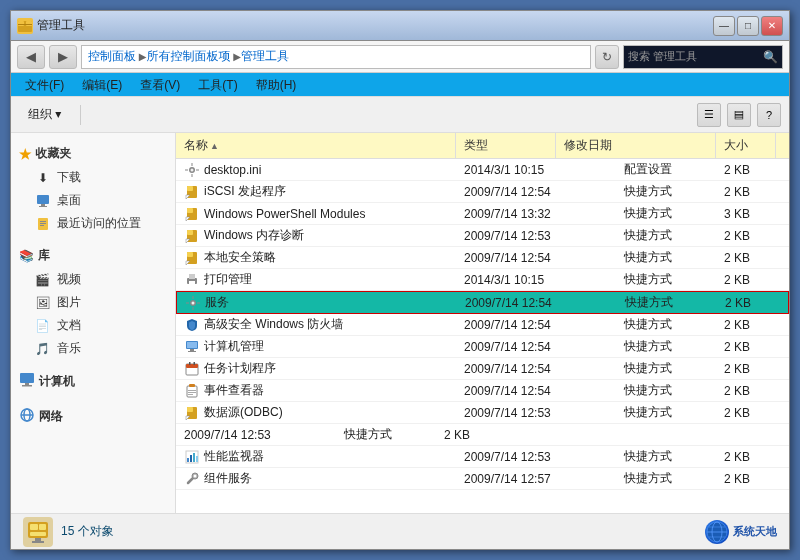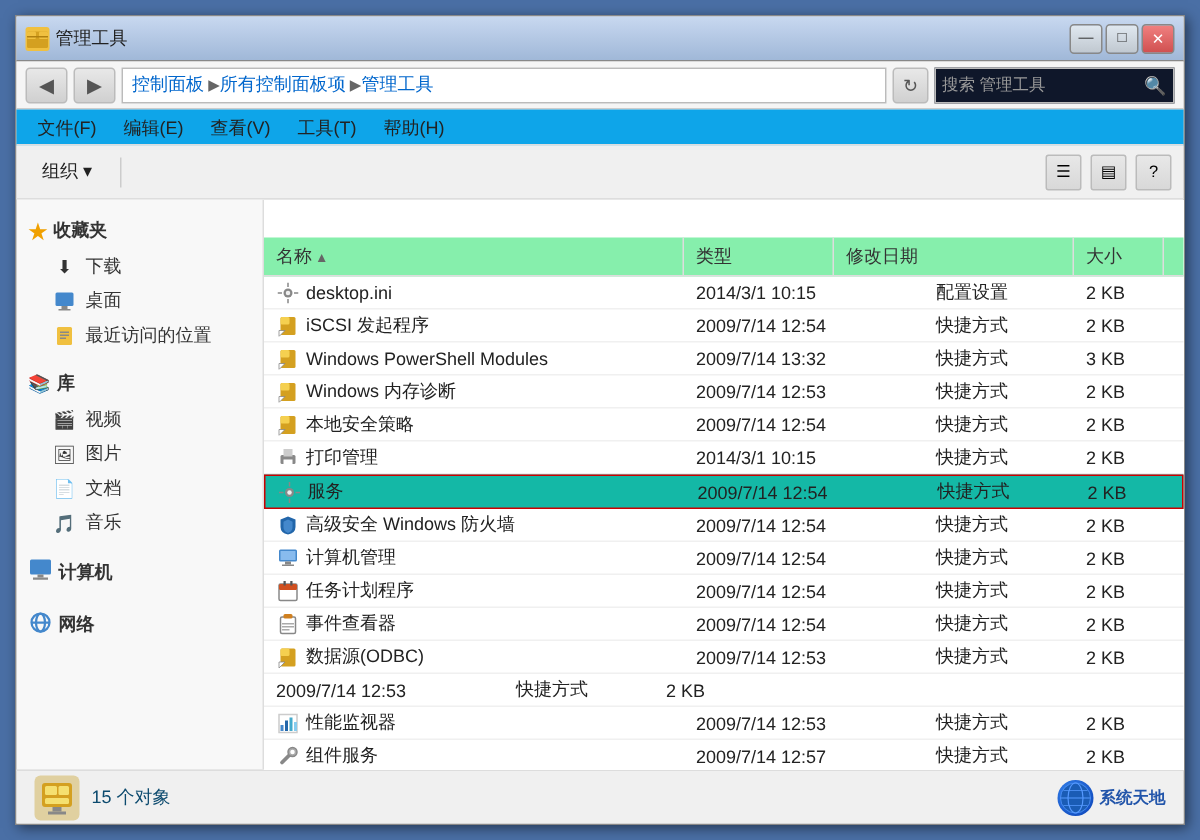--- a/index.html
+++ b/index.html
@@ -222,24 +222,23 @@
     .file-list {
       flex: 1;
       background: white;
       overflow-y: auto;
       display: flex;
       flex-direction: column;
     }
     .file-list-header {
       display: flex;
       align-items: center;
-      background: #86efac;
+      background: #fef9c3;
       border-bottom: 1px solid #ddd;
       flex-shrink: 0;
-      margin-top: 25px;
     }
     .col-header {
       padding: 4px 8px;
       font-size: 12px;
       color: #333;
       border-right: 1px solid #ddd;
       cursor: pointer;
       user-select: none;
       display: flex; align-items: center; gap: 2px;
     }

